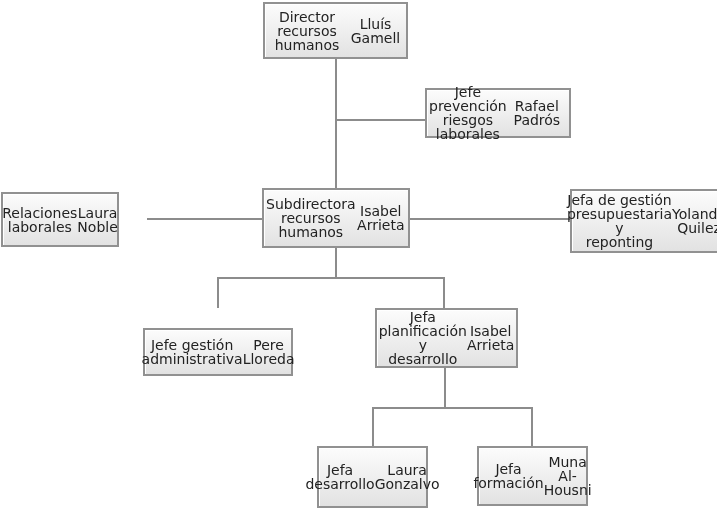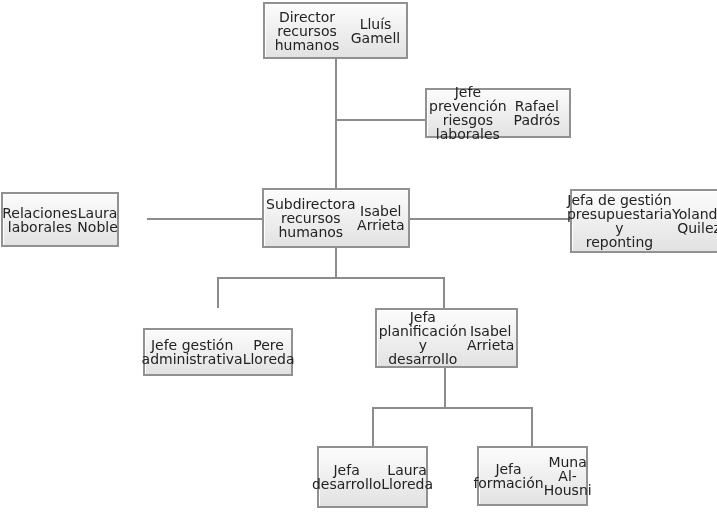--- a/index.html
+++ b/index.html
@@ -108,21 +108,21 @@
 
   <div class="node" id="n-planificacion">
     <div class="role">Jefa planificación y
 desarrollo</div>
     <div class="name">Isabel Arrieta</div>
   </div>
 
   <div class="node" id="n-desarrollo">
     <div class="role">Jefa desarrollo</div>
     <div class="name">Laura
-Lloreda</div>
+Gonzalvo</div>
   </div>
 
   <div class="node" id="n-formacion">
     <div class="role">Jefa formación</div>
     <div class="name">Muna
 Al-Housni</div>
   </div>
 
 </div>
 

